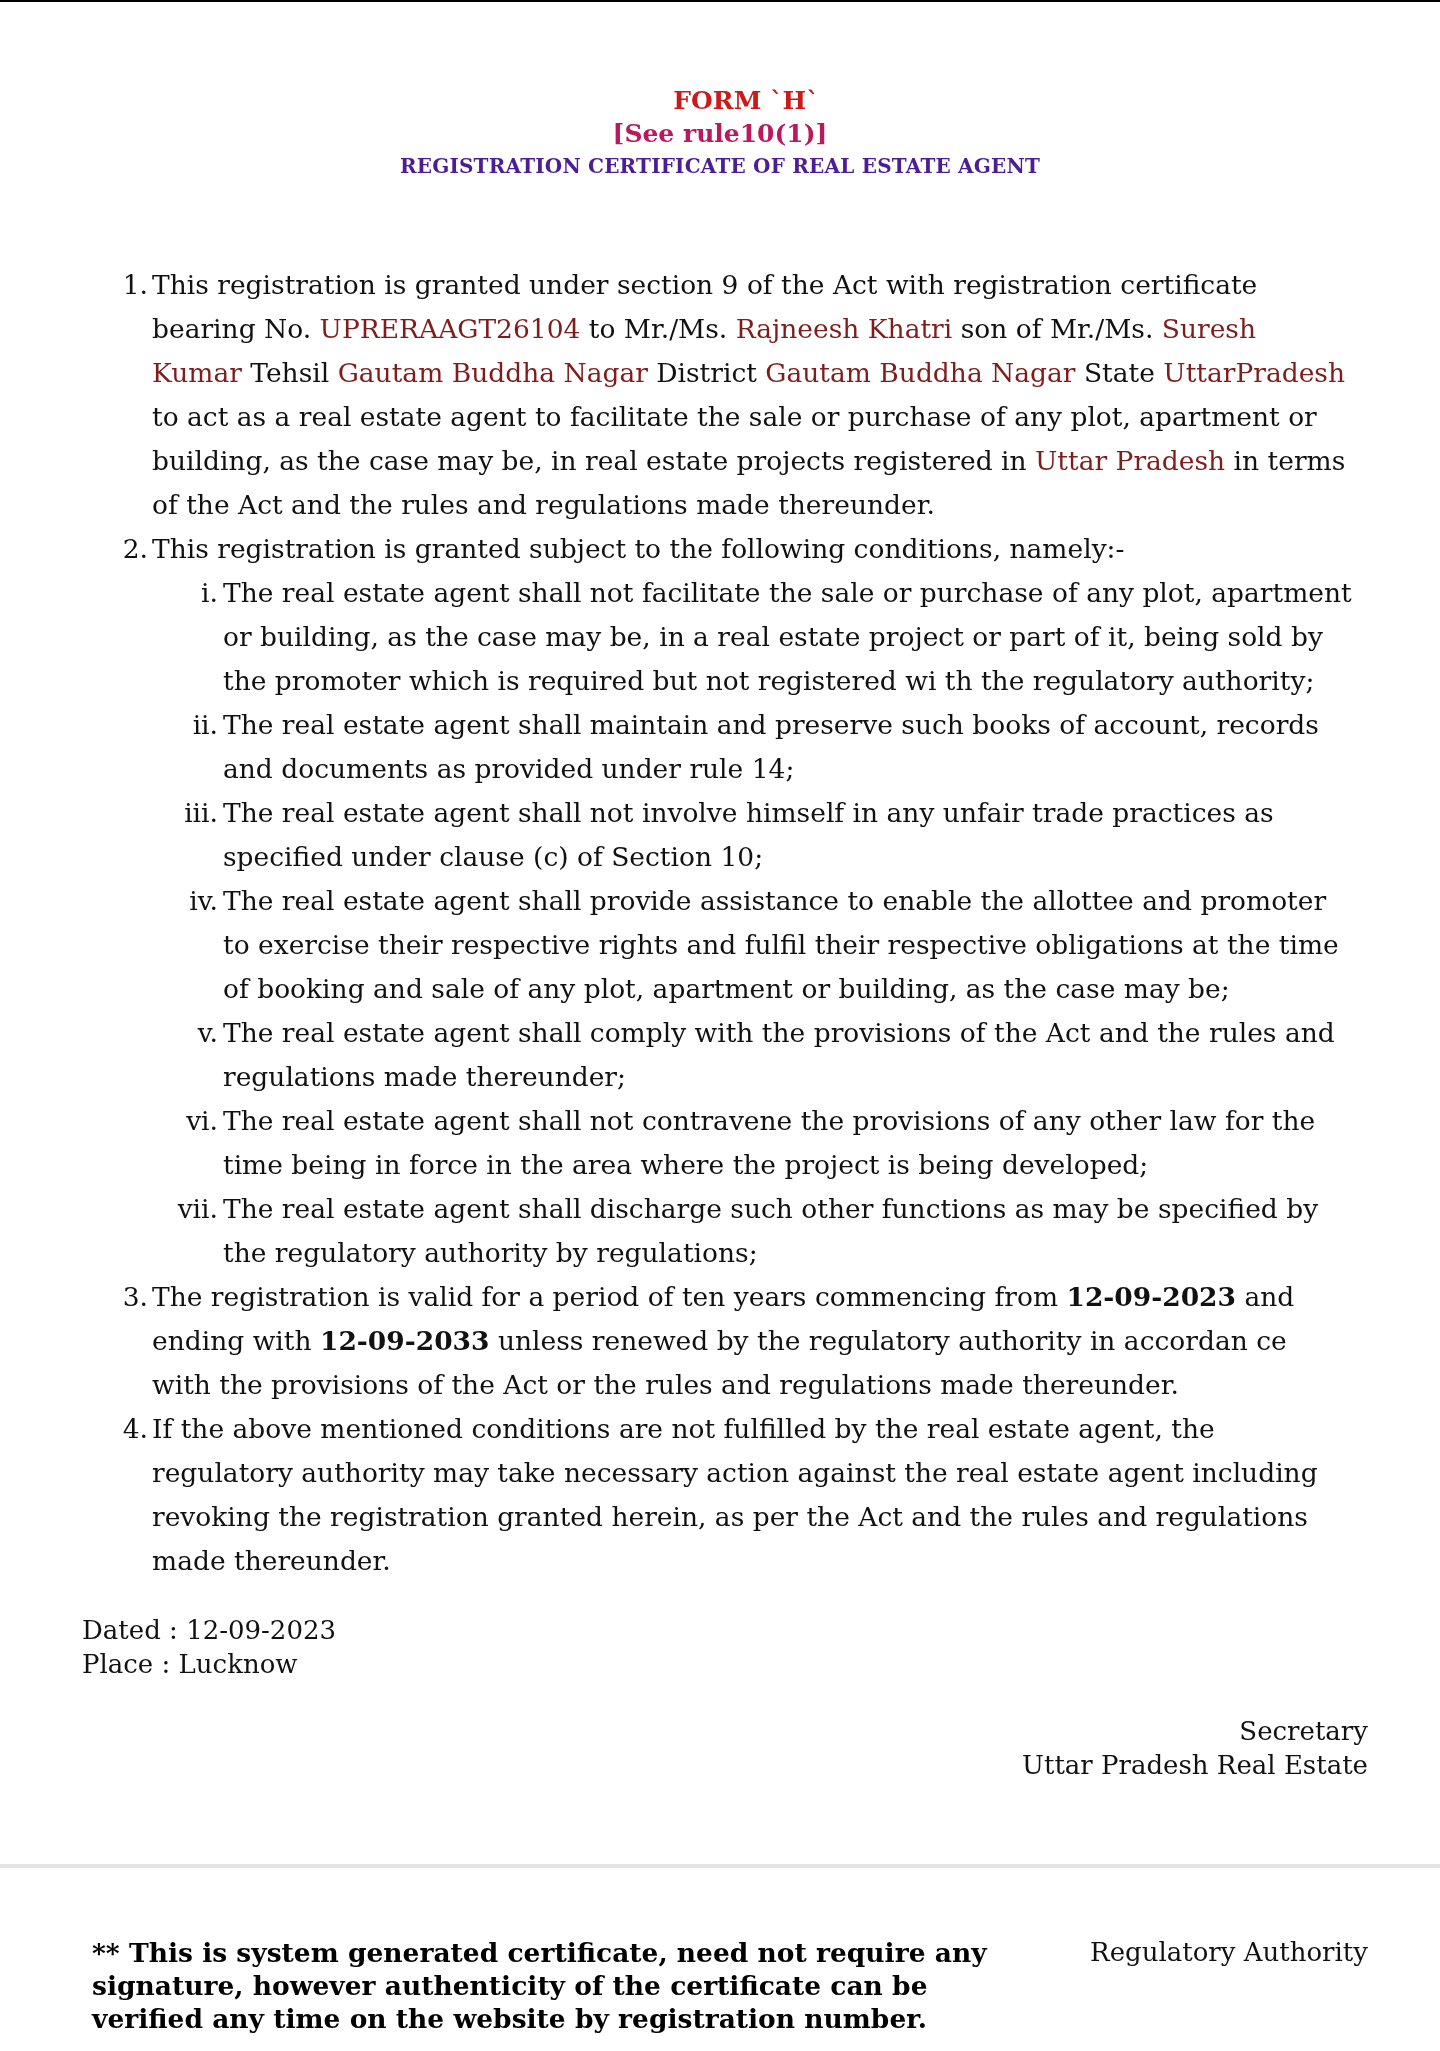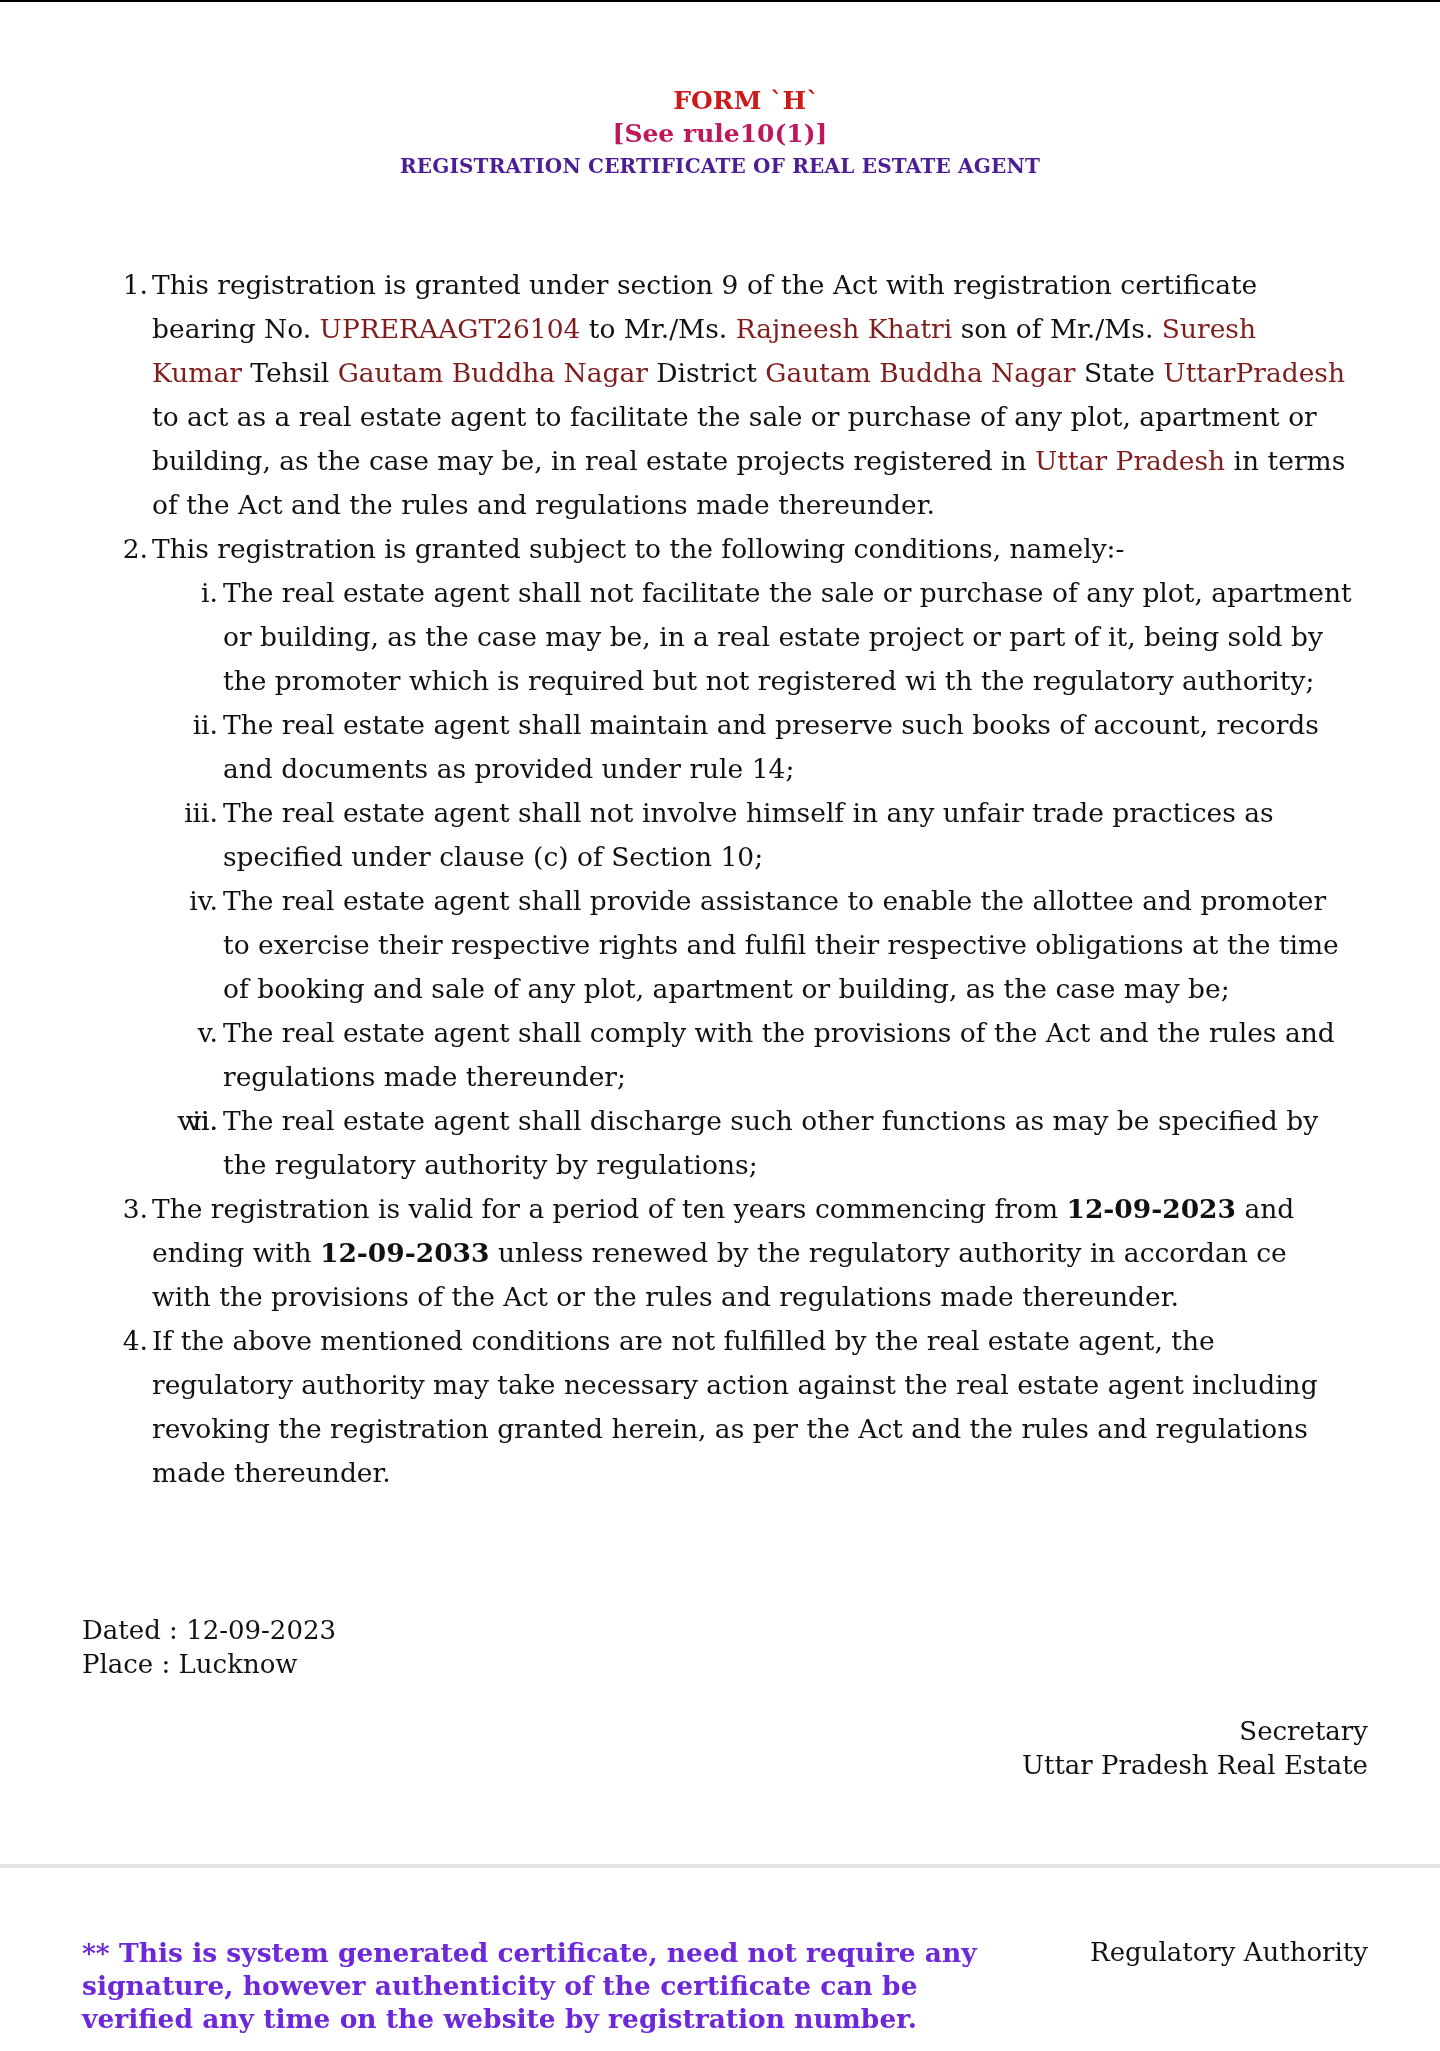--- a/index.html
+++ b/index.html
@@ -39,22 +39,22 @@
 
   .dated { position: absolute; left: 82px; top: 1613px; font-size: 26px; line-height: 34px; }
   .sign-block {
     position: absolute; left: 968px; width: 400px; top: 1714px; text-align: right;
     font-size: 26px; line-height: 34px;
   }
   .separator {
     position: absolute; left: 0; top: 1864px; width: 1440px; height: 4px; background: #e5e5e5;
   }
   .footer-note {
-    position: absolute; left: 82px; top: 1936px; width: 900px;
-    font-size: 26.5px; line-height: 33px; font-weight: bold; color: #6d28d9;
+    position: absolute; left: 92px; top: 1936px; width: 900px;
+    font-size: 26.5px; line-height: 33px; font-weight: bold; color: #000000;
   }
   .footer-authority {
     position: absolute; left: 968px; width: 400px; top: 1936px; text-align: right;
     font-size: 26px; line-height: 33px;
   }
 </style>
 </head>
 <body>
 
 <div class="top-border"></div>
@@ -90,20 +90,21 @@
   <div class="sub">
     <span class="num">iv.</span>
     <span>The real estate agent shall provide assistance to enable the allottee and promoter to exercise their respective rights and fulfil their respective obligations at the time of booking and sale of any plot, apartment or building, as the case may be;</span>
   </div>
   <div class="sub">
     <span class="num">v.</span>
     <span>The real estate agent shall comply with the provisions of the Act and the rules and regulations made thereunder;</span>
   </div>
   <div class="sub">
     <span class="num">vi.</span>
+    <span>The real estate agent shall not contravene the provisions of any other law for the time being in force in the area where the project is being developed;</span>
   </div>
   <div class="sub">
     <span class="num">vii.</span>
     <span>The real estate agent shall discharge such other functions as may be specified by the regulatory authority by regulations;</span>
   </div>
 
   <div class="item">
     <span class="num">3.</span>
     <span>The registration is valid for a period of ten years commencing from </span><span class="b">12-09-2023</span><span> and ending with </span><span class="b">12-09-2033</span><span> unless renewed by the regulatory authority in accordan ce with the provisions of the Act or the rules and regulations made thereunder.</span>
   </div>

